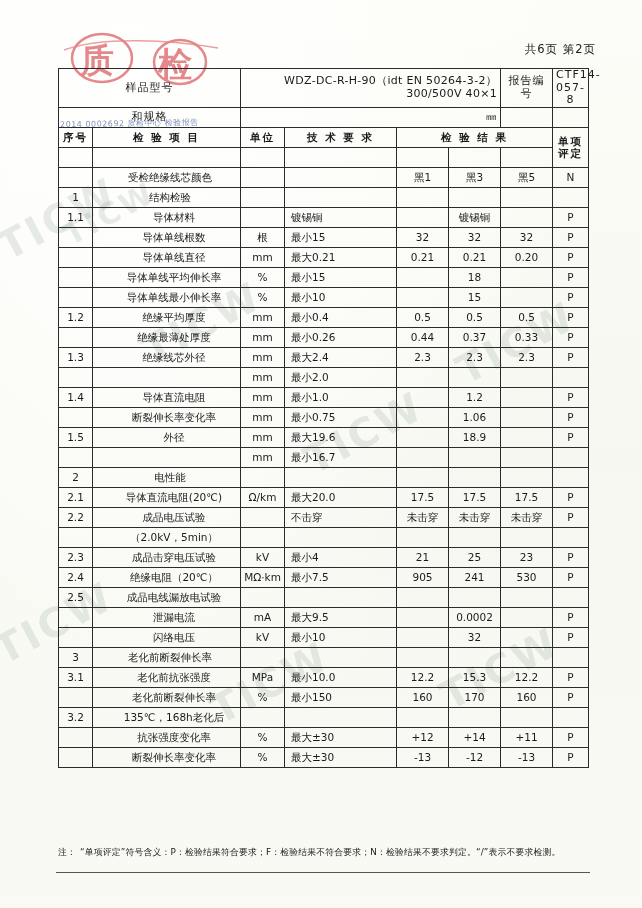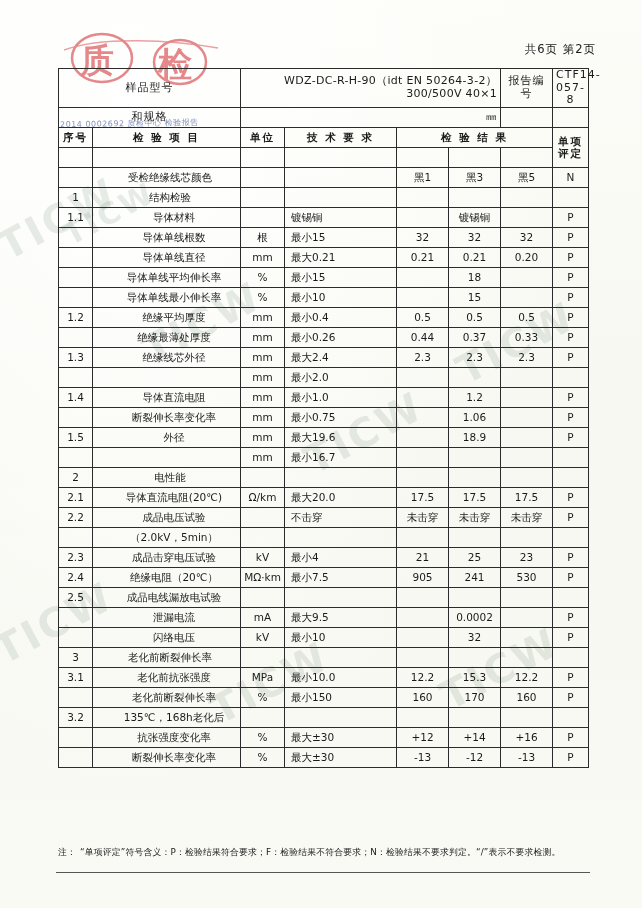--- a/index.html
+++ b/index.html
@@ -495,21 +495,21 @@
             <td class="c-r3"></td>
             <td class="c-grade"></td>
           </tr>
           <tr>
             <td class="c-seq"></td>
             <td class="c-item indent-sub">抗张强度变化率</td>
             <td class="c-unit">%</td>
             <td class="c-req">最大±30</td>
             <td class="c-r1">+12</td>
             <td class="c-r2">+14</td>
-            <td class="c-r3">+16</td>
+            <td class="c-r3">+11</td>
             <td class="c-grade">P</td>
           </tr>
           <tr>
             <td class="c-seq"></td>
             <td class="c-item indent-sub">断裂伸长率变化率</td>
             <td class="c-unit">%</td>
             <td class="c-req">最大±30</td>
             <td class="c-r1">-13</td>
             <td class="c-r2">-12</td>
             <td class="c-r3">-13</td>

